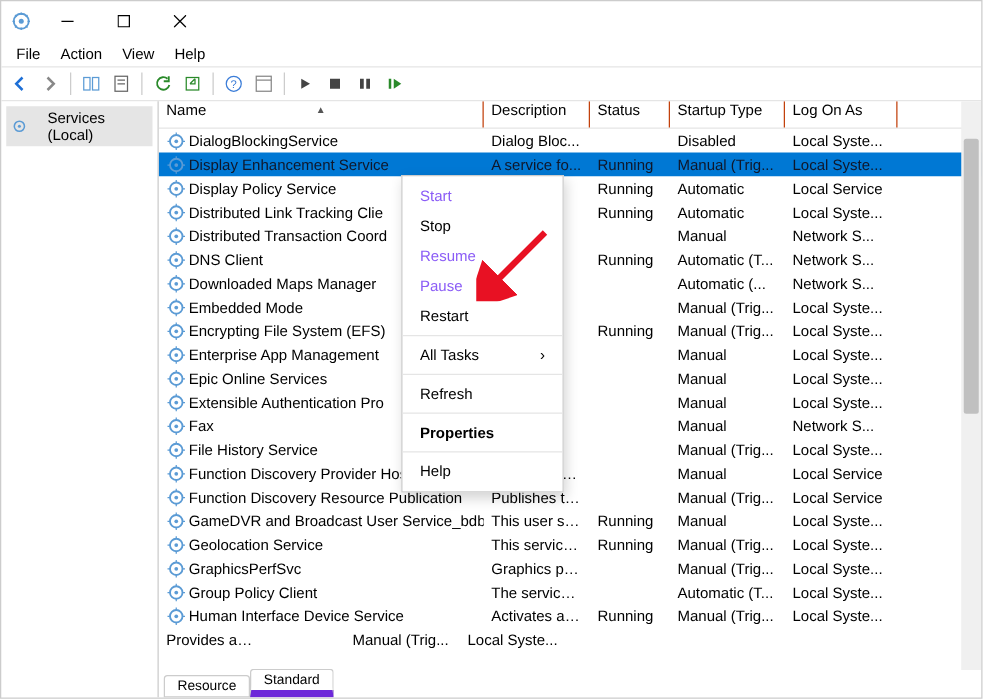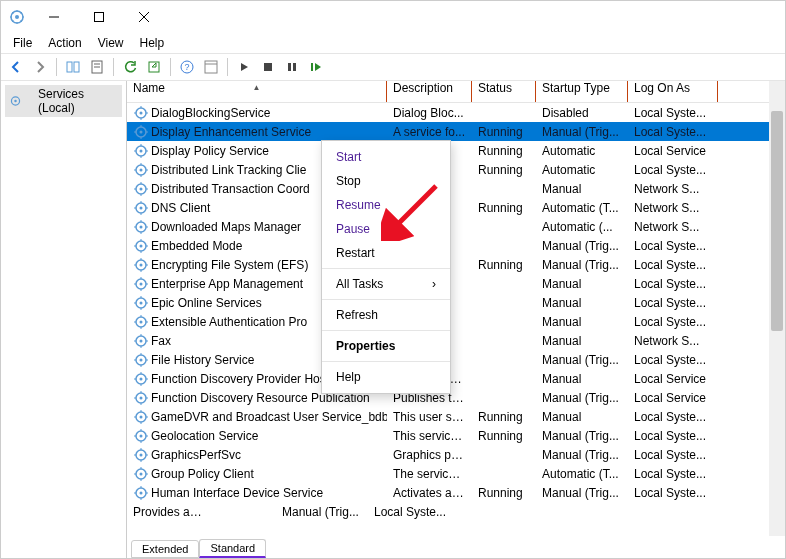--- a/index.html
+++ b/index.html
@@ -29,24 +29,24 @@
 .col-logon { width: 90px; }
 .row { display: flex; font-size: 12px; height: 19px; align-items: center; }
 .row > div { padding: 0 6px; overflow: hidden; white-space: nowrap; text-overflow: ellipsis; }
 .row.selected { background: #0078d4; color: #0f172a; }
 .row .svc-icon { width: 16px; height: 16px; flex-shrink: 0; margin-right: 2px; }
 .row .col-name { display: flex; align-items: center; }
 .scrollbar { position: absolute; right: 0; top: 0; bottom: 0; width: 16px; background: #f0f0f0; }
 .scroll-thumb { position: absolute; right: 2px; width: 12px; top: 30px; height: 220px; background: #c0c0c0; border-radius: 2px; }
 .tabs { height: 22px; display: flex; align-items: flex-end; padding-left: 4px; }
 .tab { font-size: 11px; padding: 2px 10px; border: 1px solid #ccc; border-top-left-radius: 3px; border-top-right-radius: 3px; margin-right: 0px; background: #fff; position: relative; }
-.tab.active { border-bottom: 2px solid #6d28d9; }
+.tab.active { border-bottom: 6px solid #6d28d9; }
 .context-menu { position: absolute; left: 320px; top: 139px; width: 130px; background: #fff; border: 1px solid #ccc; box-shadow: 2px 4px 10px rgba(0,0,0,0.18); font-size: 12px; padding: 4px 0; z-index: 10; }
 .context-menu .mi { padding: 5px 14px; cursor: default; }
-.context-menu .mi.disabled { color: #4c1d95; }
+.context-menu .mi.disabled { color: #8b5cf6; }
 .context-menu .sep2 { height: 1px; background: #e5e5e5; margin: 3px 0; }
 .context-menu .mi.bold { font-weight: 600; }
 .context-menu .mi.submenu::after { content: "›"; float: right; }
 .arrow-annotation { position: absolute; left: 380px; top: 180px; z-index: 20; pointer-events: none; }
 .header-row .col-name { position: relative; }
 .sort-caret { position: absolute; left: 50%; top: 2px; transform: translateX(-50%); font-size: 8px; color: #555; }
 </style>
 </head>
 <body>
 
@@ -481,21 +481,21 @@
             <div class="col-status"></div>
             <div class="col-startup">Manual (Trig...</div>
             <div class="col-logon">Local Syste...</div>
           </div>
         </div>
       <div class="scrollbar">
         <div class="scroll-thumb"></div>
       </div>
     </div>
     <div class="tabs">
-      <div class="tab">Extended</div>
+      <div class="tab">Resource</div>
       <div class="tab active">Standard</div>
     </div>
   </div>
 </div>
 
 <div class="context-menu">
   <div class="mi disabled">Start</div>
   <div class="mi">Stop</div>
   <div class="mi disabled">Resume</div>
   <div class="mi disabled">Pause</div>

